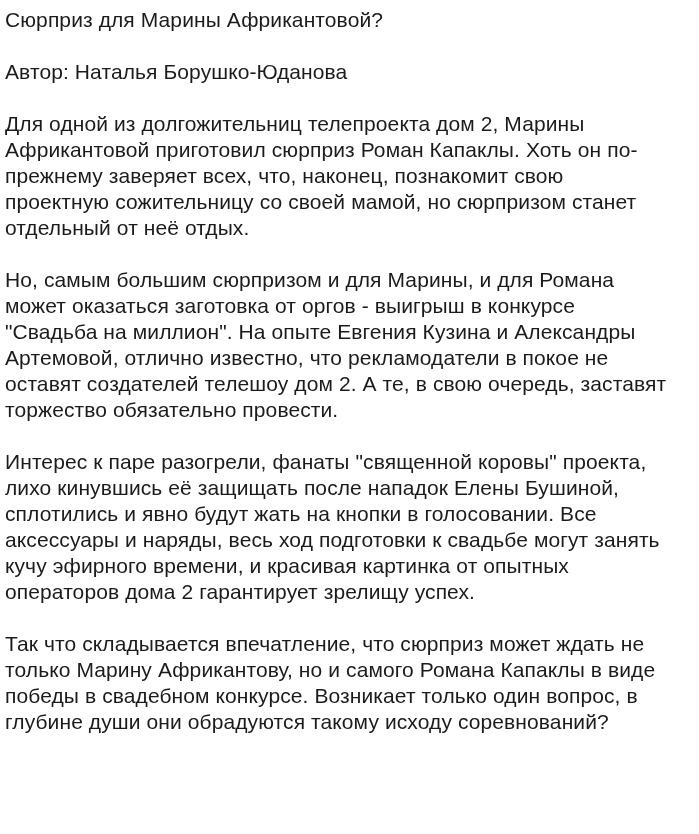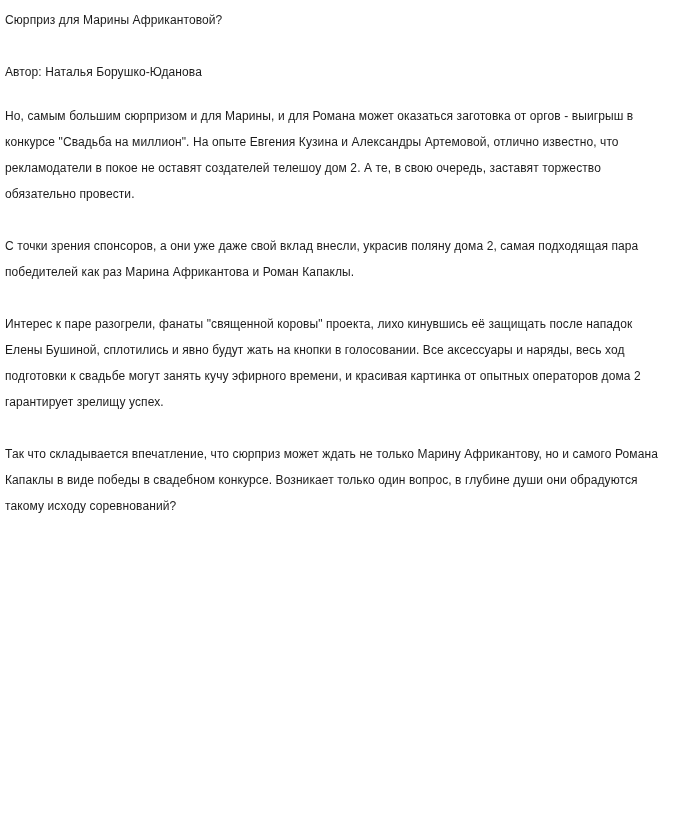--- a/index.html
+++ b/index.html
@@ -15,54 +15,54 @@
     color: #1b1b1b;
     -webkit-font-smoothing: antialiased;
   }
   .article {
     padding: 7px 5px 0 5px;
     box-sizing: border-box;
     width: 699px;
   }
   .line,
   .para {
-    font-size: 12px;
+    font-size: 21px;
     line-height: 26px;
     color: #1b1b1b;
     white-space: pre-wrap;
     word-spacing: 0px;
     letter-spacing: 0.1px;
     max-width: 664px;
   }
   .title {
     margin: 0 0 26px 0;
   }
   .byline {
-    margin: 0 0 18px 0;
+    margin: 0 0 26px 0;
   }
   .para {
     margin: 0 0 26px 0;
     text-align: left;
   }
   .para:last-child {
     margin-bottom: 0;
   }
 </style>
 </head>
 <body>
 
 <div class="article">
 
   <div class="line title">Сюрприз для Марины Африкантовой?</div>
 
   <div class="line byline">Автор: Наталья Борушко-Юданова</div>
 
+  <p class="para">Для одной из долгожительниц телепроекта дом 2, Марины Африкантовой приготовил сюрприз Роман Капаклы. Хоть он по-прежнему заверяет всех, что, наконец, познакомит свою проектную сожительницу со своей мамой, но сюрпризом станет отдельный от неё отдых.</p>
 
 
   <p class="para">Но, самым большим сюрпризом и для Марины, и для Романа может оказаться заготовка от оргов - выигрыш в конкурсе "Свадьба на миллион". На опыте Евгения Кузина и Александры Артемовой, отлично известно, что рекламодатели в покое не оставят создателей телешоу дом 2. А те, в свою очередь, заставят торжество обязательно провести.</p>
 
-  <p class="para">С точки зрения спонсоров, а они уже даже свой вклад внесли, украсив поляну дома 2, самая подходящая пара победителей как раз Марина Африкантова и Роман Капаклы.</p>
 
   <p class="para">Интерес к паре разогрели, фанаты "священной коровы" проекта, лихо кинувшись её защищать после нападок Елены Бушиной, сплотились и явно будут жать на кнопки в голосовании. Все аксессуары и наряды, весь ход подготовки к свадьбе могут занять кучу эфирного времени, и красивая картинка от опытных операторов дома 2 гарантирует зрелищу успех.</p>
 
   <p class="para">Так что складывается впечатление, что сюрприз может ждать не только Марину Африкантову, но и самого Романа Капаклы в виде победы в свадебном конкурсе. Возникает только один вопрос, в глубине души они обрадуются такому исходу соревнований?</p>
 
 </div>
 
 </body></html>

